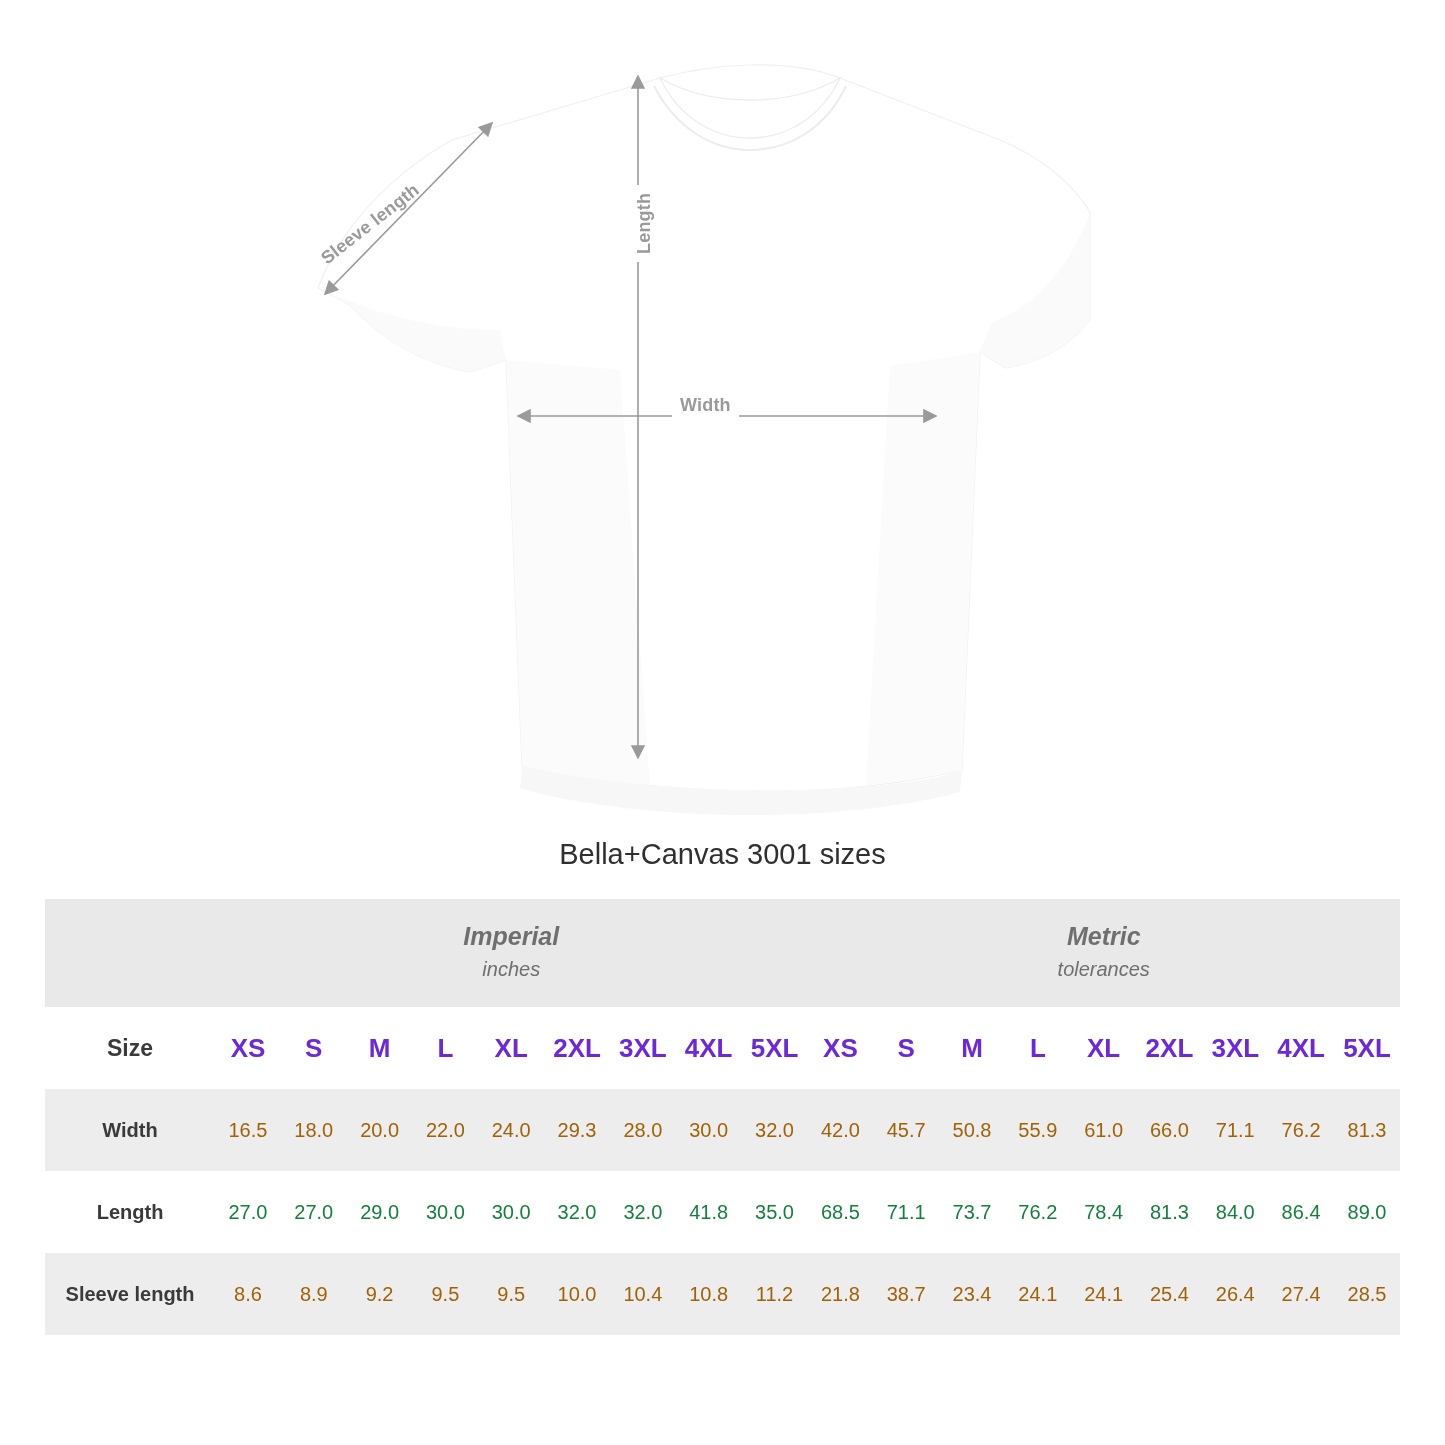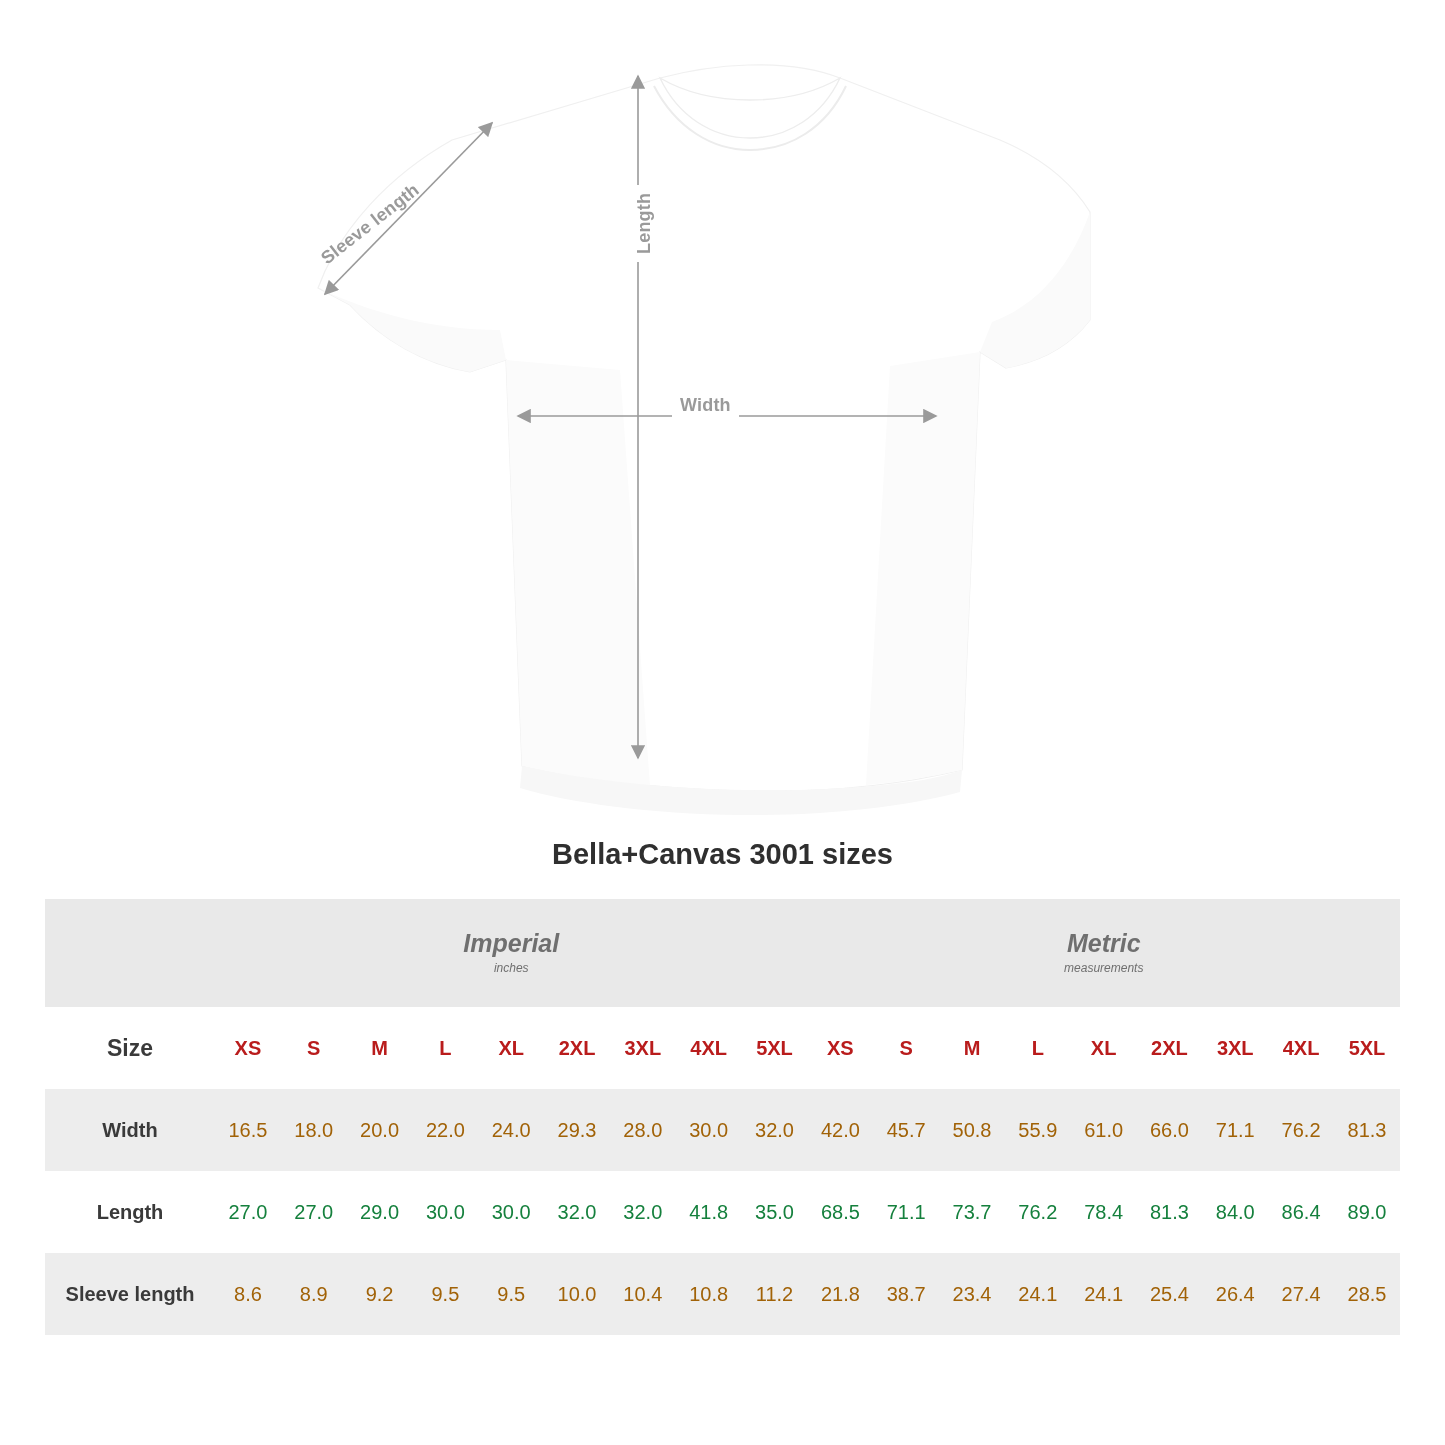--- a/index.html
+++ b/index.html
@@ -63,21 +63,21 @@
     padding: 0;
   }
 
   
   .title-block {
     text-align: center;
     margin-top: 18px;
   }
   .chart-title {
     font-size: 29px;
-    font-weight: bold;
+    font-weight: normal;
     color: #2f2f2f;
     margin: 0 0 16px 0;
   }
   .chart-note {
     font-size: 17px;
     font-style: italic;
     color: #7b7b7b;
     margin: 0;
   }
 
@@ -105,30 +105,30 @@
     padding: 0;
   }
   .unit-head .unit-name {
     font-size: 25px;
     font-style: italic;
     font-weight: bold;
     color: #6f6f6f;
     line-height: 1.25;
   }
   .unit-head .unit-sub {
-    font-size: 12px;
+    font-size: 20px;
     font-style: italic;
     color: #6f6f6f;
     line-height: 1.6;
   }
   .row-size td {
     height: 80px;
-    font-size: 20px;
+    font-size: 26px;
     font-weight: bold;
-    color: #b91c1c;
+    color: #6d28d9;
     background: #ffffff;
   }
   .row-size td.rowhead {
     font-size: 23px;
   }
   .row-band td {
     height: 80px;
     font-size: 20px;
     color: #a16207;
     background: #ededed;
@@ -239,21 +239,21 @@
       </colgroup>
       <tbody>
         <tr class="unit-head">
           <td></td>
           <td colspan="9">
             <div class="unit-name">Imperial</div>
             <div class="unit-sub">inches</div>
           </td>
           <td colspan="9">
             <div class="unit-name">Metric</div>
-            <div class="unit-sub">measurements</div>
+            <div class="unit-sub">tolerances</div>
           </td>
         </tr>
 
         <tr class="row-size">
           <td class="rowhead">Size</td>
           <td>XS</td>
           <td>S</td>
           <td>M</td>
           <td>L</td>
           <td>XL</td>

